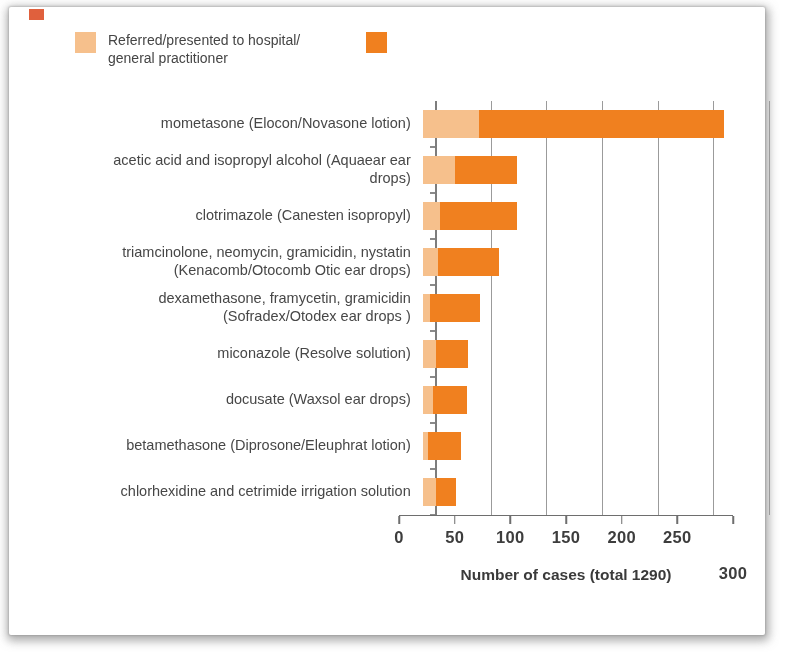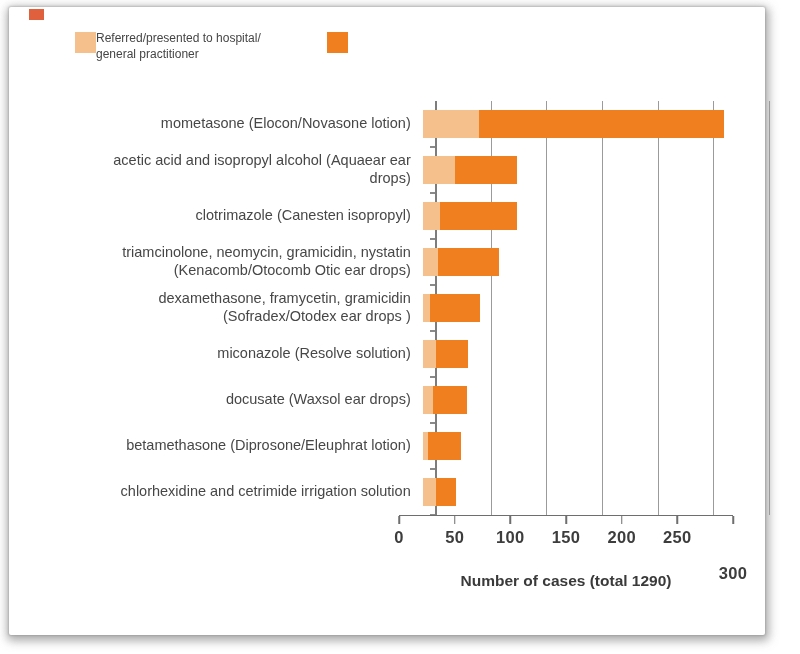--- a/index.html
+++ b/index.html
@@ -8,21 +8,21 @@
     box-shadow:1px 3px 10px 3px rgba(105,105,105,0.55), 0 0 2px 1px rgba(140,140,140,0.35);
     border-radius:2px;}
   .red-mark{position:absolute;left:20px;top:2px;width:15px;height:11px;background:#dd4f28;opacity:.9;}
   .inner{position:absolute;left:28px;top:16px;right:20px;bottom:10px;}
 
   
   .legend{display:flex;align-items:flex-start;margin:8px 0 18px 38px;height:52px;}
   .legend-item{display:flex;align-items:flex-start;}
   .legend-item + .legend-item{margin-left:66px;}
   .swatch{width:21px;height:21px;flex:0 0 21px;margin-top:1px;}
-  .legend-text{font-size:12px;line-height:1.3;color:#454545;
+  .legend-text{margin-left:12px;font-size:14px;line-height:1.3;color:#454545;
     white-space:pre-line;max-width:250px;}
 
   
   .chart{--label-w:362px;--plot-w:334px;position:relative;}
   .plot-wrap{position:relative;margin-left:36px;}
   .grid{position:absolute;left:var(--label-w);top:0;bottom:0;width:var(--plot-w);z-index:0;}
   .gridline{position:absolute;top:0;bottom:0;width:1px;background:#9b9b9b;}
   .gridline.first{background:#7d7d7d;width:1.5px;}
   .ytick{position:absolute;left:-5px;width:5px;height:1.5px;background:#8a8a8a;}
 
@@ -33,21 +33,21 @@
   .track{position:relative;width:var(--plot-w);height:28px;display:flex;}
   .seg{height:100%;}
 
   
   .axis{margin-left:var(--label-w);width:var(--plot-w);border-top:1.5px solid #6e6e6e;
     position:relative;height:44px;}
   .xtickmark{position:absolute;top:0;height:8px;width:1.5px;background:#6e6e6e;transform:translateX(-50%);}
   .xticklabel{position:absolute;top:12px;transform:translateX(-50%);font-size:16.5px;
     font-weight:bold;color:#3d3d3d;letter-spacing:.3px;}
   .x-title{margin-left:var(--label-w);width:var(--plot-w);text-align:center;
-    font-size:15.5px;font-weight:bold;color:#3a3a3a;margin-top:12px;}
+    font-size:15.5px;font-weight:bold;color:#3a3a3a;margin-top:6px;}
 </style>
 </head>
 <body>
 
 <div class="panel">
   <div class="red-mark"></div>
   <div class="inner">
 
     <div class="legend" id="legend">
         <div class="legend-item">

